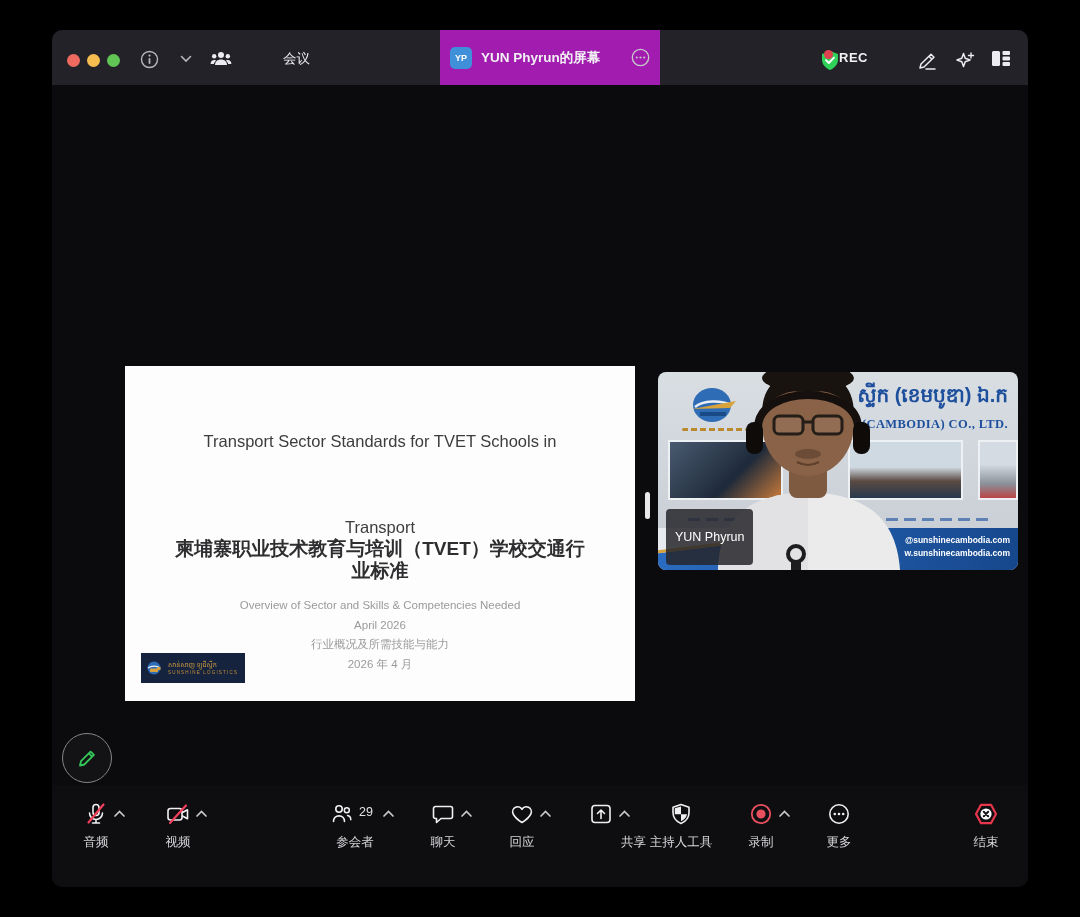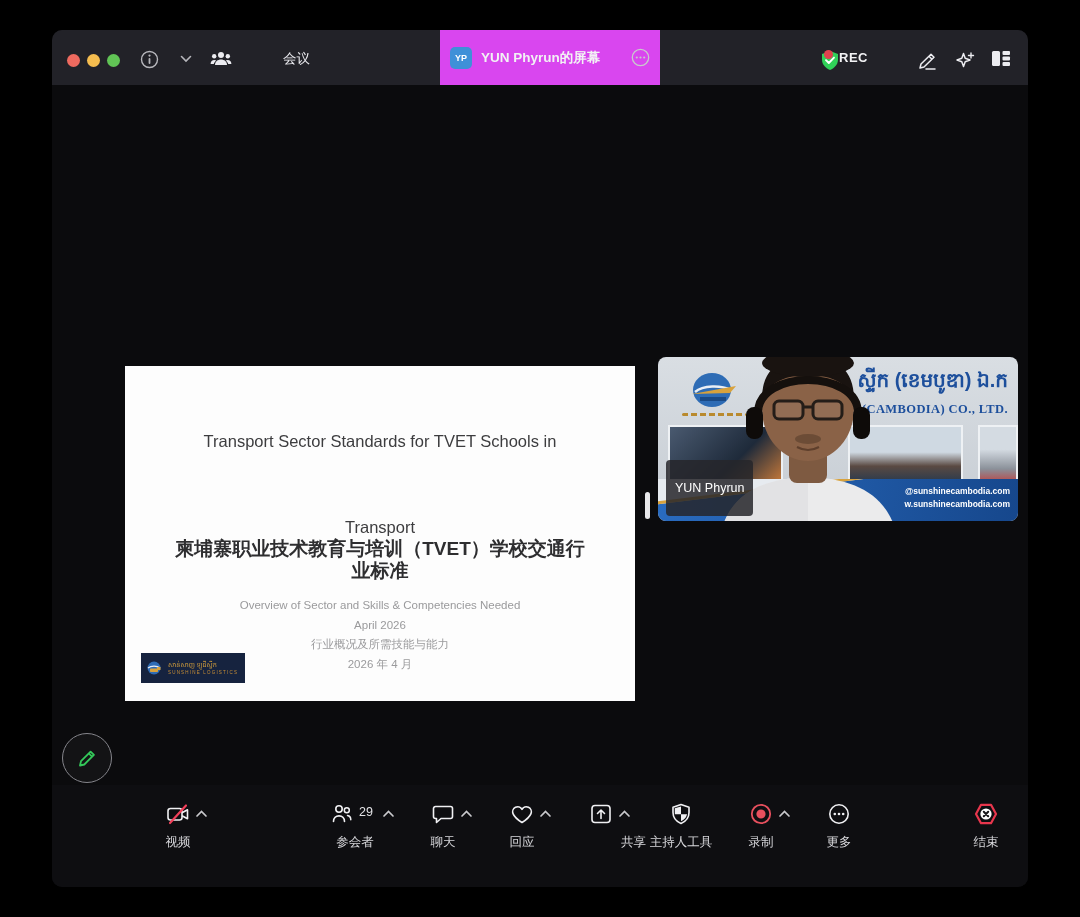--- a/index.html
+++ b/index.html
@@ -7,21 +7,21 @@
   .window { position:absolute; left:52px; top:30px; width:976px; height:857px; background:#0e0e11; border-radius:10px; overflow:hidden; }
 
   
   .titlebar { position:absolute; left:0; top:0; width:100%; height:55px; background:#222228; }
   .dot { position:absolute; top:24px; width:13px; height:13px; border-radius:50%; }
   .dot.red { left:15px; background:#ee6a5f; }
   .dot.yellow { left:35px; background:#f5bd4f; }
   .dot.green { left:55px; background:#61c455; }
   .tb-btn { position:absolute; top:20px; display:flex; align-items:center;gap:44px; }
   .meeting-label { color:#ececf0; font-size:13.5px; margin-left:7px; }
-  .screen-tab { position:absolute; left:388px; top:0; width:220px; height:55px; background:#d946ef; display:flex; align-items:center; padding:0 10px; }
+  .screen-tab { position:absolute; left:388px; top:0; width:220px; height:55px; background:#a21caf; display:flex; align-items:center; padding:0 10px; }
   .yp-avatar { width:22px; height:22px; border-radius:5px; background:#3f90d8; color:#fff; font-size:9px; font-weight:bold; display:flex; align-items:center; justify-content:center; }
   .screen-tab-label { color:#f2f2f4; font-size:13.5px; font-weight:bold; margin-left:9px; flex:1; white-space:nowrap; overflow:hidden; }
   .rec-wrap { position:absolute; left:772px; top:20px; display:flex; }
   .rec-dot { width:9px; height:9px; border-radius:50%; background:#e0414e; margin-right:6px; }
   .rec-text { color:#f2f2f4; font-size:13px; font-weight:bold; letter-spacing:0.5px; }
 
   
   .content { position:absolute; left:0; top:55px; width:100%; height:700px; background:#0b0b0d; }
 
   
@@ -31,21 +31,21 @@
   .sl-sub { margin-top:15px; font-size:11.5px; line-height:19.5px; color:#9a9a9c; }
   .slide-logo { position:absolute; left:16px; bottom:18px; width:104px; height:30px; background:#16233f; display:flex; align-items:center; padding:0 5px; }
   .slide-logo-txt { text-align:left; margin-left:4px; }
   .slide-logo-kh { font-size:6.5px; color:#d8a23c; white-space:nowrap; }
   .slide-logo-en { font-size:4.5px; color:#c98f35; letter-spacing:1.2px; white-space:nowrap; }
 
   
   .divider-handle { position:absolute; left:593px; top:407px; width:5px; height:27px; background:#e8e8ea; border-radius:3px; }
 
   
-  .video-tile { position:absolute; left:606px; top:272px; width:360px; height:164px; border-radius:8px; overflow:hidden; background:linear-gradient(#d9dee3,#c6ccd3); }
+  .video-tile { position:absolute; left:606px; top:287px; width:360px; height:198px; border-radius:8px; overflow:hidden; background:linear-gradient(#d9dee3,#c6ccd3); }
   .vt-banner-title { position:absolute; right:10px; top:10px; text-align:right; color:#1d4f9c; z-index:1; }
   .bt-kh { font-size:20px; font-weight:700; }
   .bt-en { font-size:12.5px; font-weight:700; margin-top:5px; font-family:"Liberation Serif",serif; letter-spacing:0.4px; }
   .vt-logo { position:absolute; left:30px; top:14px; width:52px; height:40px; z-index:1; }
   .vt-logo-txt { position:absolute; left:24px; top:56px; width:64px; height:3px; border-radius:2px; background:repeating-linear-gradient(90deg,#b98a2e 0 6px,transparent 6px 9px); z-index:1; }
   .vt-photo { position:absolute; top:68px; height:60px; background:linear-gradient(#9fb4c6,#3c4a5c); border:2px solid #eef1f4; z-index:1; }
   .vt-quote { position:absolute; left:50%; transform:translateX(-50%); top:146px; width:300px; height:3px; background:repeating-linear-gradient(90deg,#3a66a8 0 12px,transparent 12px 18px); opacity:0.75; z-index:1; }
   .vt-band { position:absolute; left:0; bottom:0; width:100%; height:42px; background:linear-gradient(100deg,#2a6cc0,#16478c); overflow:hidden; z-index:1; }
   .vt-band-wave { position:absolute; left:-50px; top:-34px; width:280px; height:48px; background:#e7ebf0; transform:rotate(-7deg); border-bottom:3px solid #d8a23c; }
   .vt-contact { position:absolute; right:8px; top:6px; text-align:right; color:#fff; font-size:8.5px; font-weight:bold; line-height:13px; }
@@ -221,20 +221,33 @@
     <div class="fab">
       <svg width="22" height="22" viewBox="0 0 22 22">
           <path d="M4 18.5l1-4.3L14.6 4.6l3.3 3.3L8.3 17.5z" fill="none" stroke="#34c85a" stroke-width="1.8" stroke-linejoin="round"></path>
           <path d="M12.8 6.4l3.3 3.3" stroke="#34c85a" stroke-width="1.8"></path>
         </svg>
     </div>
   </div>
 
   <div class="toolbar">
 
+    <div class="tb-item" style="left:-1px;">
+      <div class="tb-iconrow">
+        <svg class="tb-icon" width="24" height="24" viewBox="0 0 24 24">
+            <rect x="9" y="2.5" width="6" height="11" rx="3" fill="none" stroke="#f0f0f3" stroke-width="1.6"></rect>
+            <path d="M5.5 11a6.5 6.5 0 0 0 13 0 M12 17.5v3.5 M8.5 21h7" fill="none" stroke="#f0f0f3" stroke-width="1.6" stroke-linecap="round"></path>
+            <path d="M4.5 20.5L19.5 2.5" stroke="#f2405a" stroke-width="2.2" stroke-linecap="round"></path>
+          </svg>
+        <svg class="tb-caret" width="13" height="9" viewBox="0 0 13 9">
+            <path d="M2 7 L6.5 2.5 L11 7" fill="none" stroke="#c9c9cd" stroke-width="1.7" stroke-linecap="round"></path>
+          </svg>
+      </div>
+      <div class="tb-label">音频</div>
+    </div>
 
     <div class="tb-item" style="left:81px;">
       <div class="tb-iconrow">
         <svg class="tb-icon" width="25" height="24" viewBox="0 0 25 24">
             <rect x="2.5" y="6.5" width="14" height="11.5" rx="2.5" fill="none" stroke="#f0f0f3" stroke-width="1.6"></rect>
             <path d="M16.5 10.8L22 7.8v9l-5.5-3" fill="none" stroke="#f0f0f3" stroke-width="1.6" stroke-linejoin="round"></path>
             <path d="M4.5 21L20.5 3.5" stroke="#f2405a" stroke-width="2.2" stroke-linecap="round"></path>
           </svg>
         <svg class="tb-caret" width="13" height="9" viewBox="0 0 13 9">
             <path d="M2 7 L6.5 2.5 L11 7" fill="none" stroke="#c9c9cd" stroke-width="1.7" stroke-linecap="round"></path>

